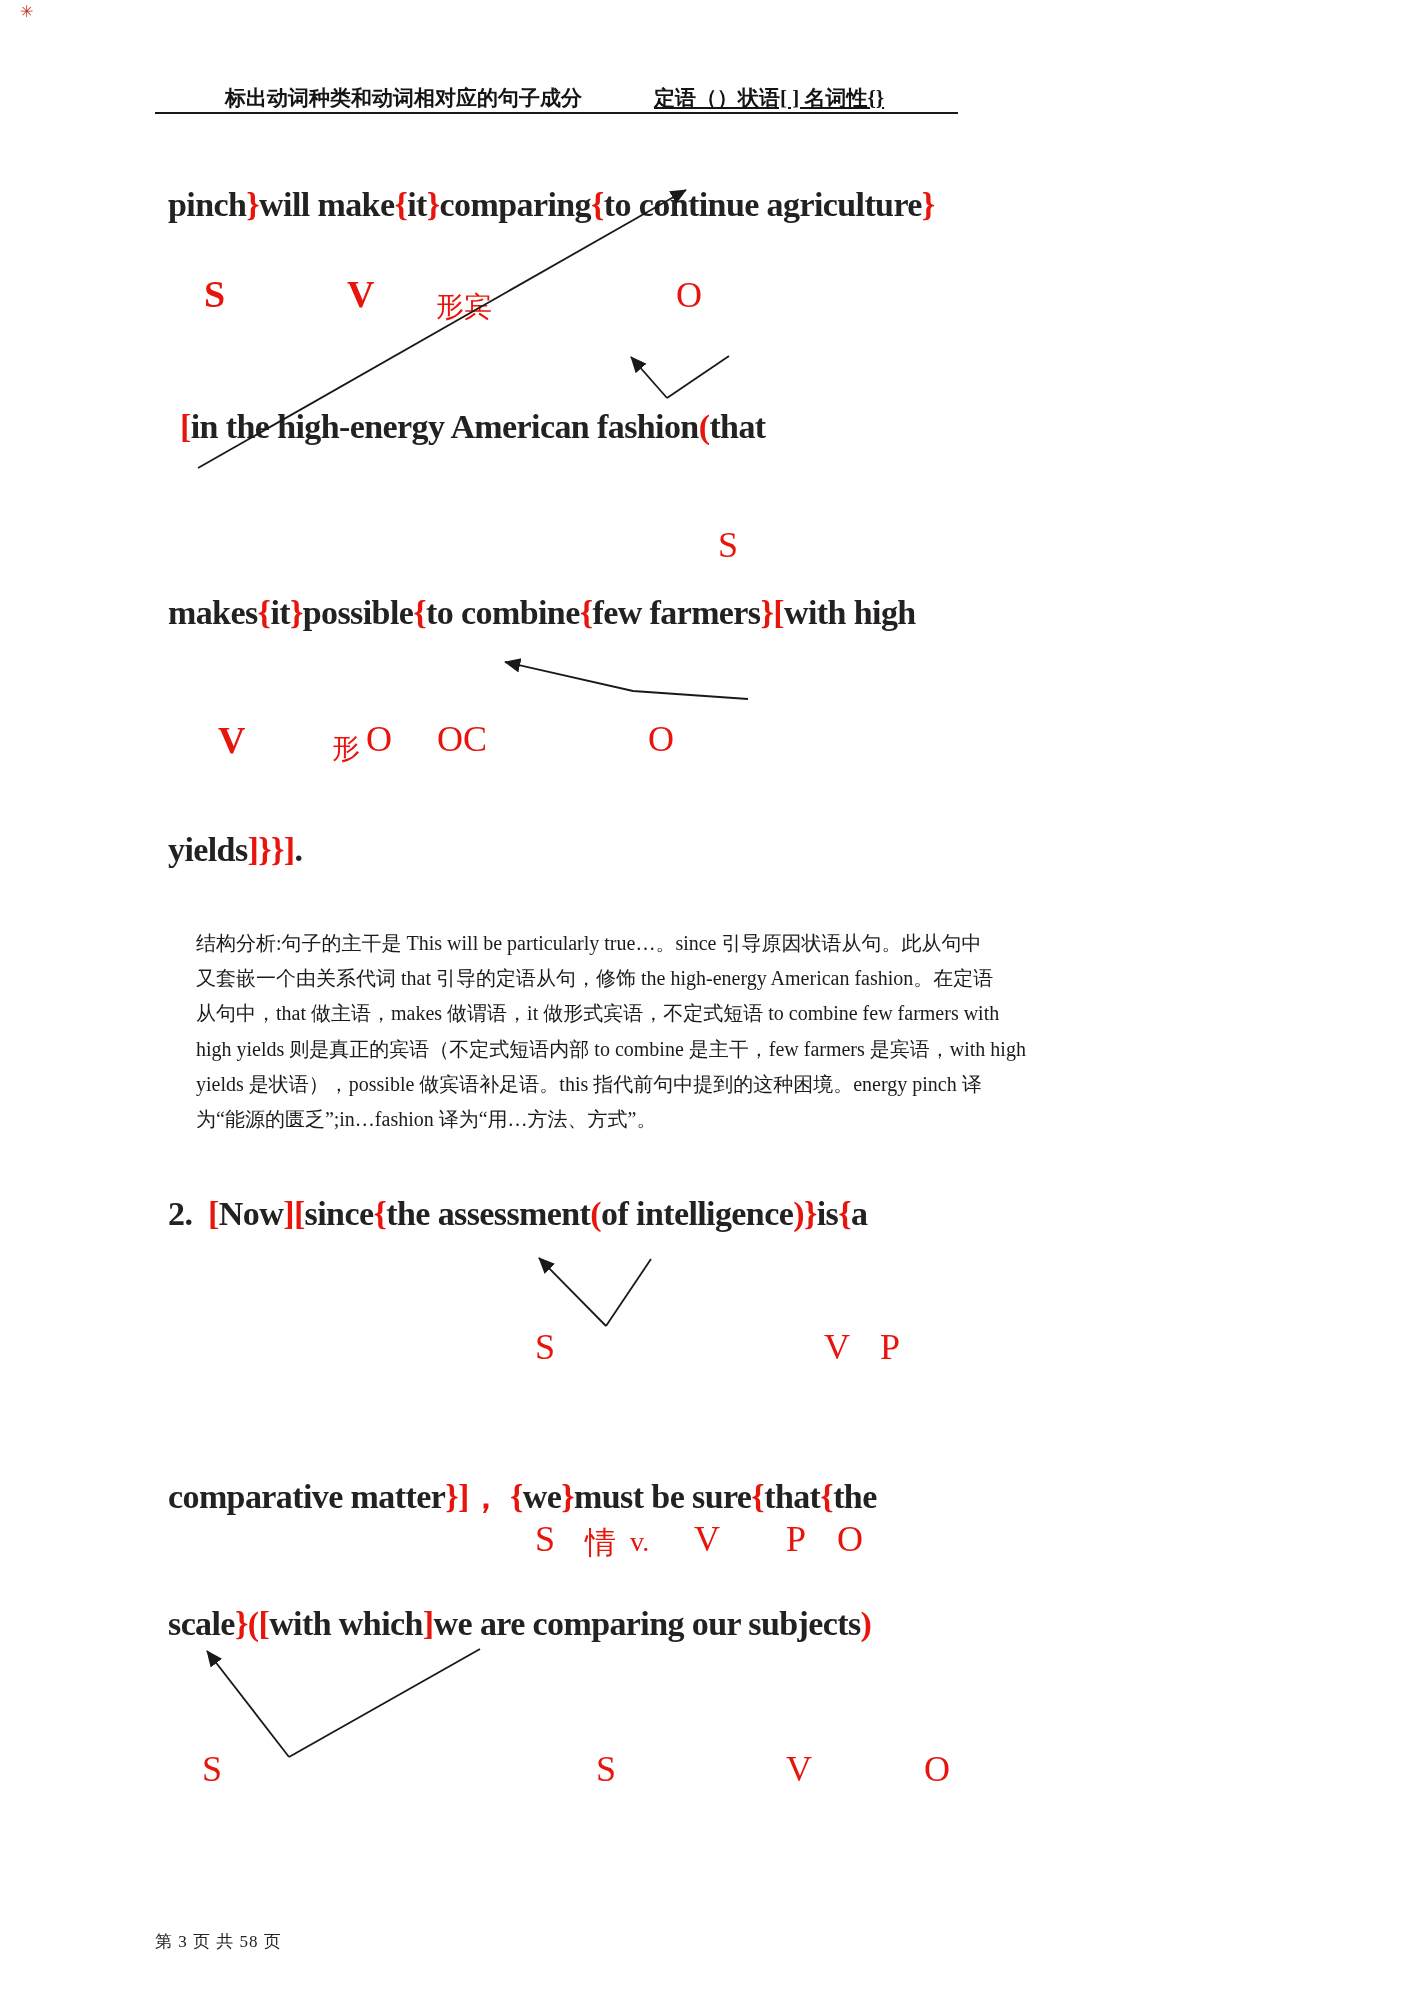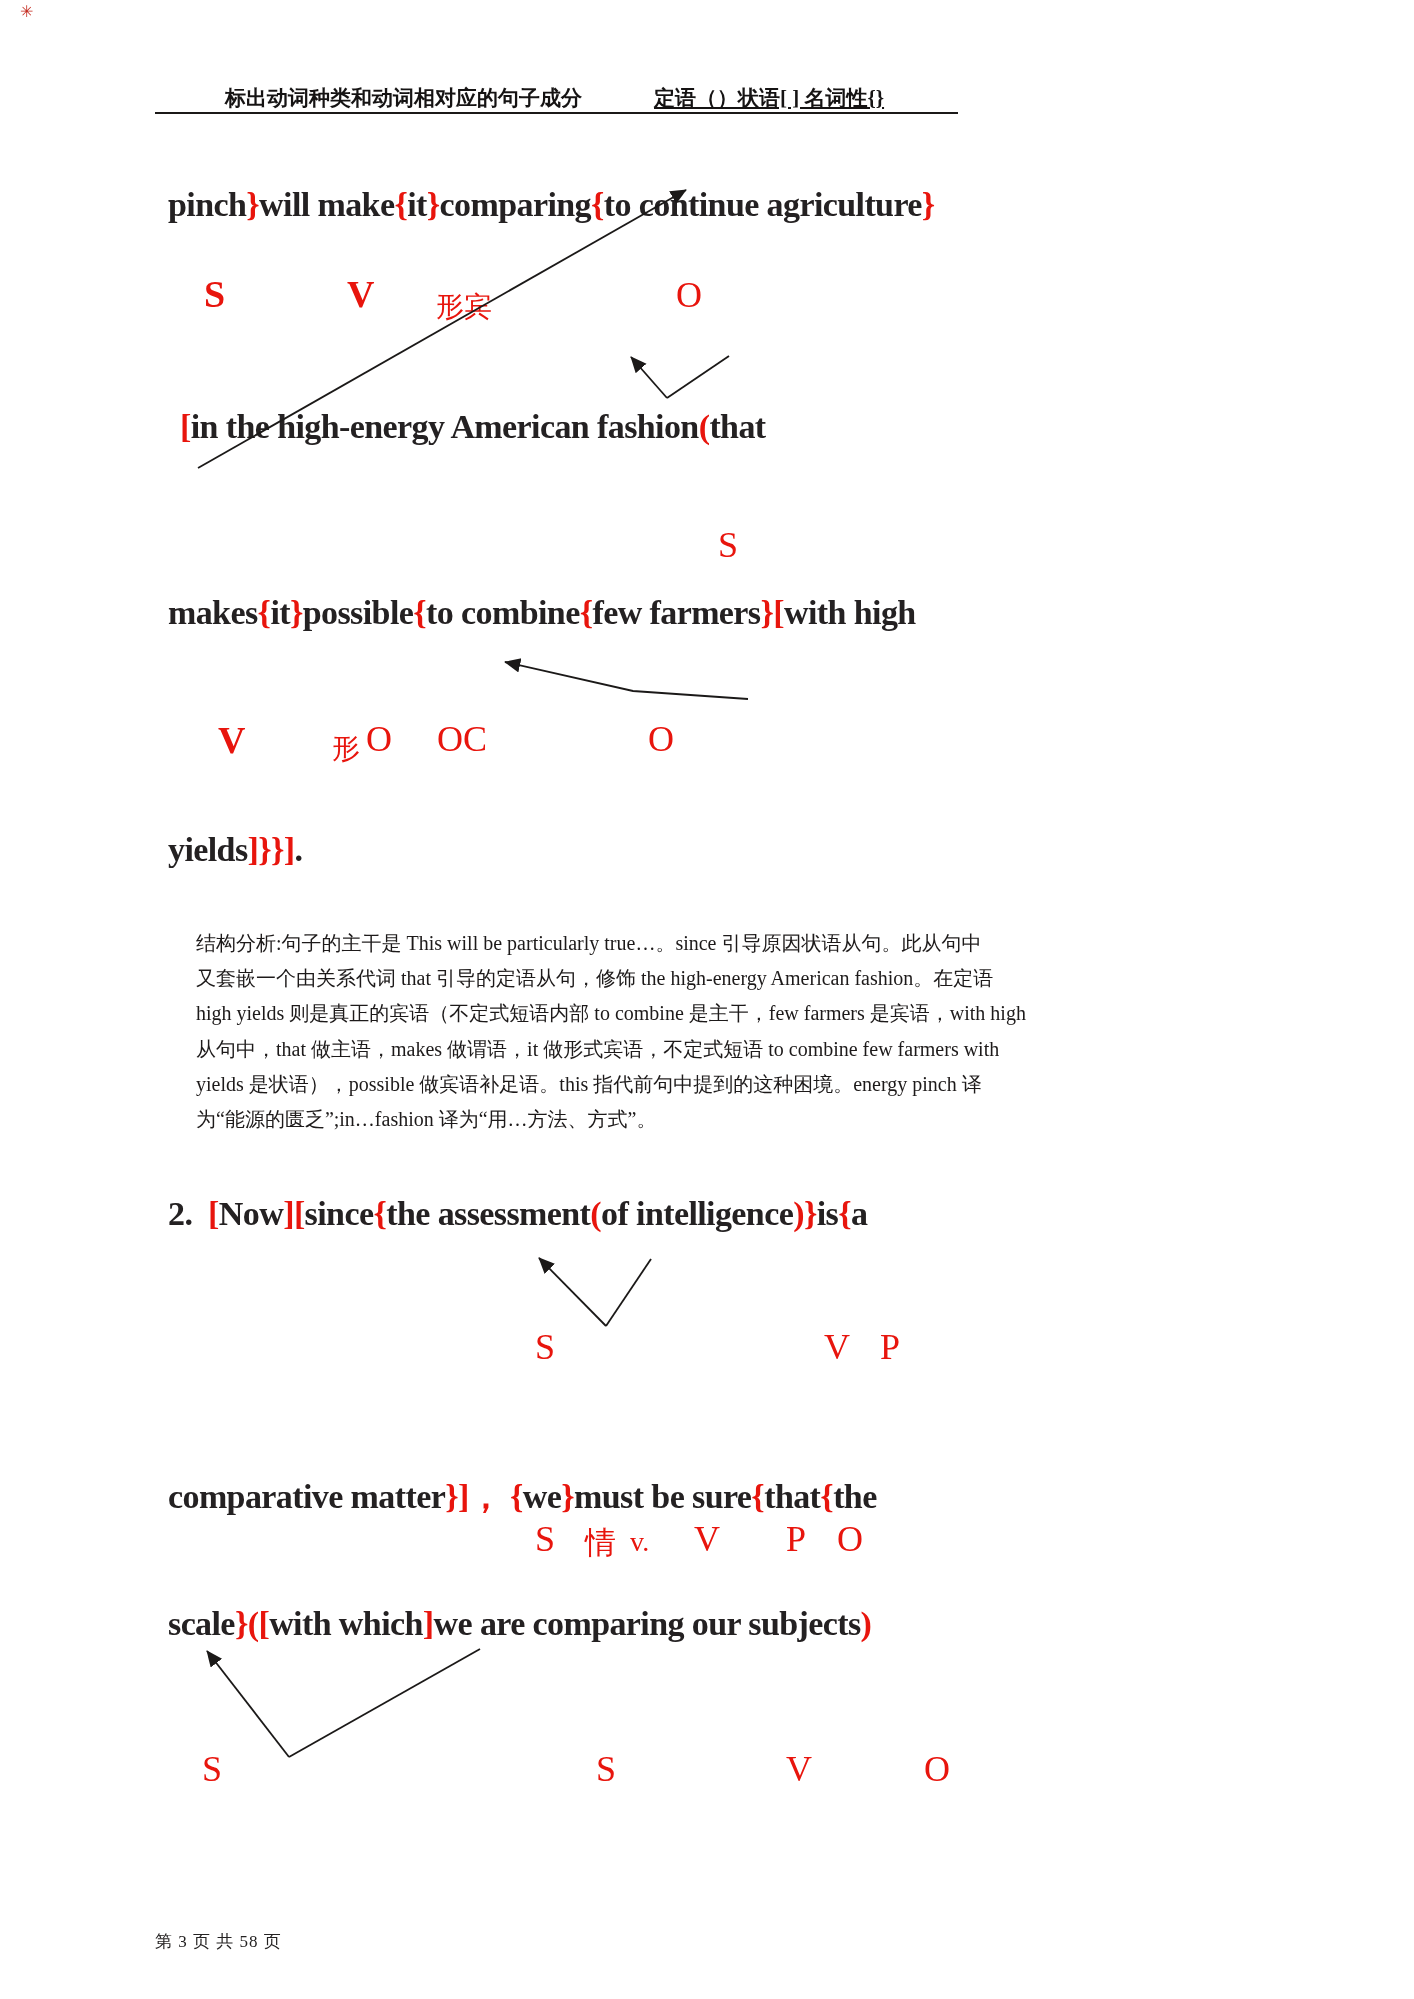--- a/index.html
+++ b/index.html
@@ -57,22 +57,22 @@
   <span class="lbl c" style="left:332px; top:730px">形</span>
   <span class="lbl g" style="left:366px; top:718px">O</span>
   <span class="lbl g" style="left:437px; top:718px">OC</span>
   <span class="lbl g" style="left:648px; top:718px">O</span>
 
   <div class="big" style="left:168px; top:831px"><span>yields</span><span class="r">]}}]</span><span>.</span></div>
 
   <div class="para">
     <div>结构分析:句子的主干是 This will be particularly true…。since 引导原因状语从句。此从句中</div>
     <div>又套嵌一个由关系代词 that 引导的定语从句，修饰 the high-energy American fashion。在定语</div>
+    <div>从句中，that 做主语，makes 做谓语，it 做形式宾语，不定式短语 to combine few farmers with</div>
     <div>high yields 则是真正的宾语（不定式短语内部 to combine 是主干，few farmers 是宾语，with high</div>
-    <div>从句中，that 做主语，makes 做谓语，it 做形式宾语，不定式短语 to combine few farmers with</div>
     <div>yields 是状语），possible 做宾语补足语。this 指代前句中提到的这种困境。energy pinch 译</div>
     <div>为“能源的匮乏”;in…fashion 译为“用…方法、方式”。</div>
   </div>
 
   <div class="big" style="left:168px; top:1195px"><span>2.  </span><span class="r">[</span><span>Now</span><span class="r">][</span><span>since</span><span class="r">{</span><span>the assessment</span><span class="r">(</span><span>of intelligence</span><span class="r">)}</span><span>is</span><span class="r">{</span><span>a</span></div>
 
   <span class="lbl g" style="left:535px; top:1326px">S</span>
   <span class="lbl g" style="left:824px; top:1326px">V</span>
   <span class="lbl g" style="left:880px; top:1326px">P</span>
 

